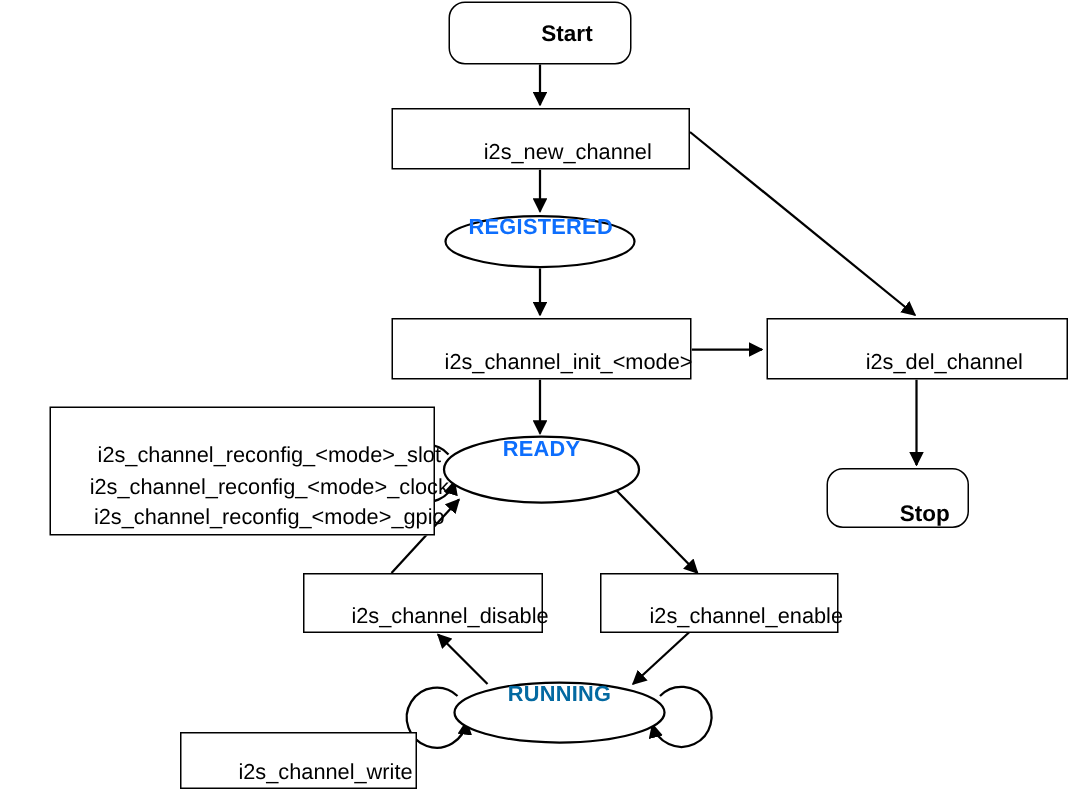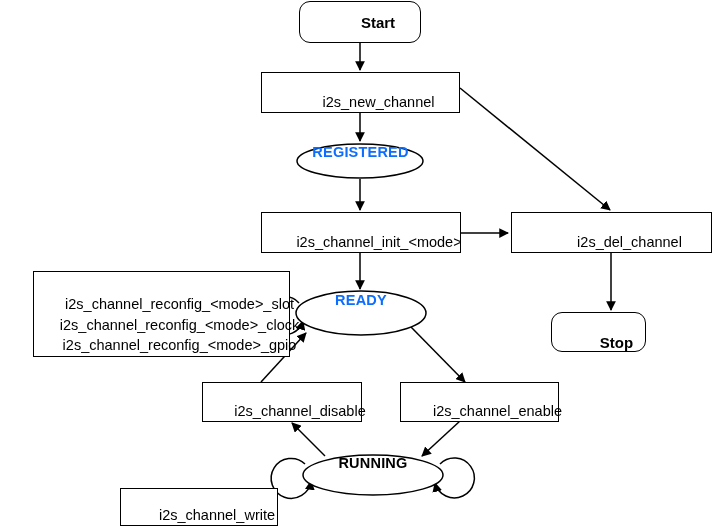--- a/index.html
+++ b/index.html
@@ -145,21 +145,21 @@
   </div>
 
   <div class="node box" style="left:170px; top:382px; width:160px; height:40px;margin-left:32px;">
     <span>i2s_channel_disable</span>
   </div>
 
   <div class="node box" style="left:400px; top:382px; width:159px; height:40px;">
     <span>i2s_channel_enable</span>
   </div>
 
-  <div class="state-label" style="left:303px; top:455px; width:140px; height:40px; color:#000000;">
+  <div class="state-label" style="left:303px; top:455px; width:140px; height:40px; color:#0369a1;">
     <span>RUNNING</span>
   </div>
 
   <div class="node box" style="left:120px; top:488px; width:158px; height:38px;">
     <span>i2s_channel_write</span>
   </div>
 
 
 </div>
 

